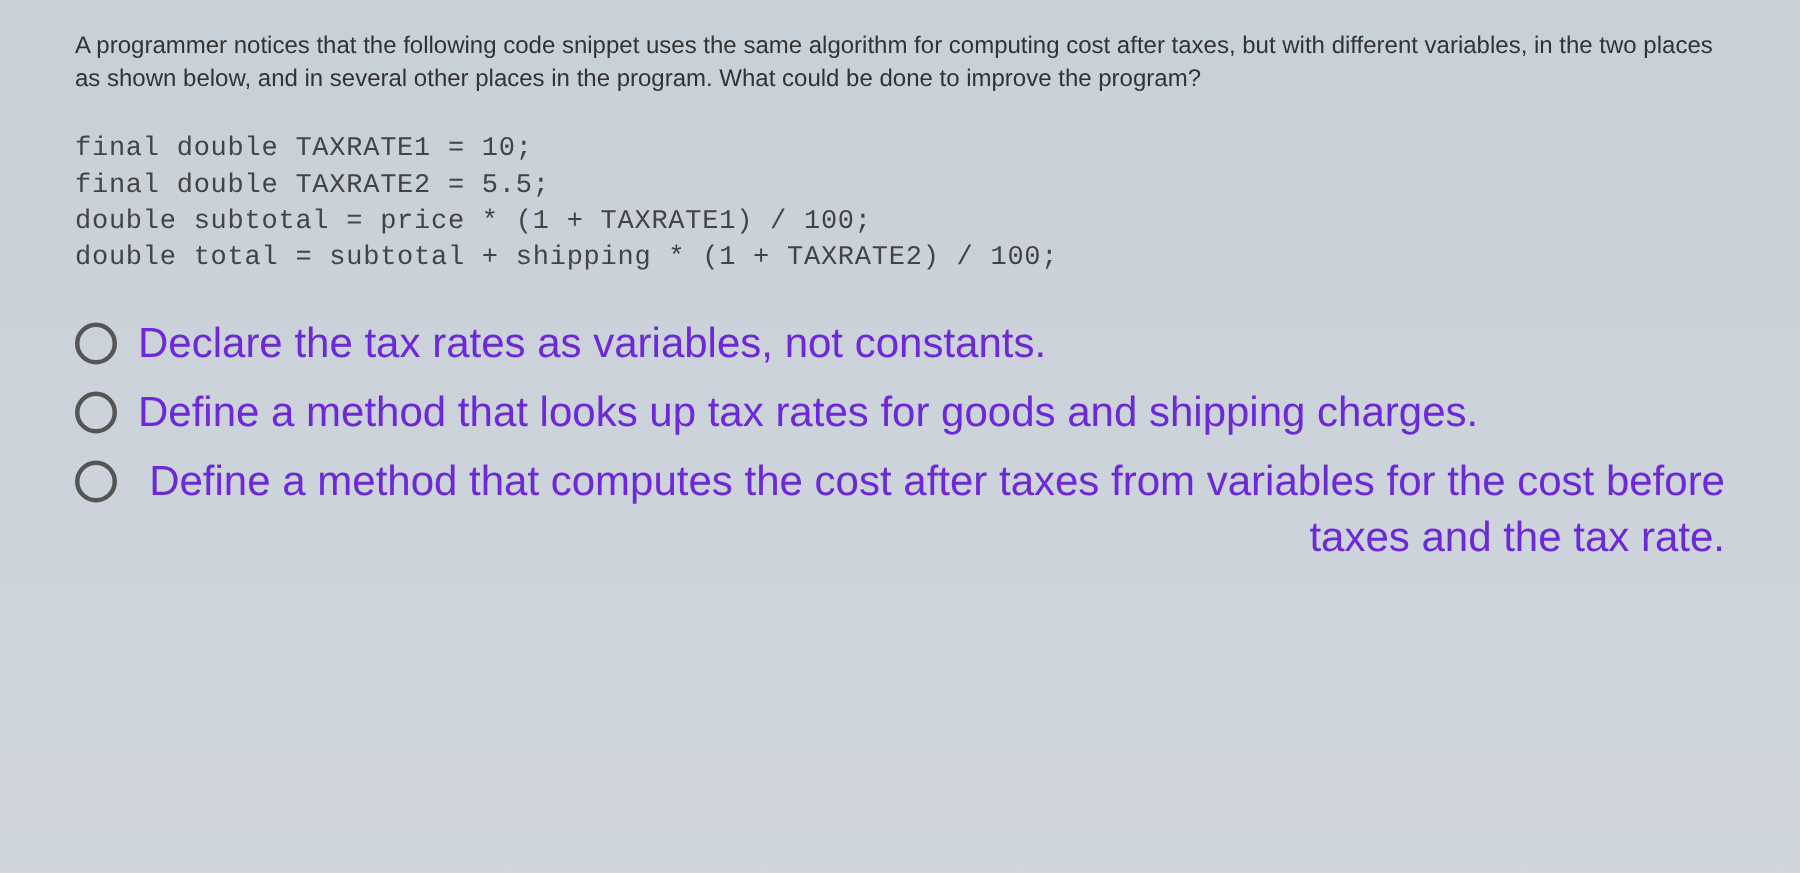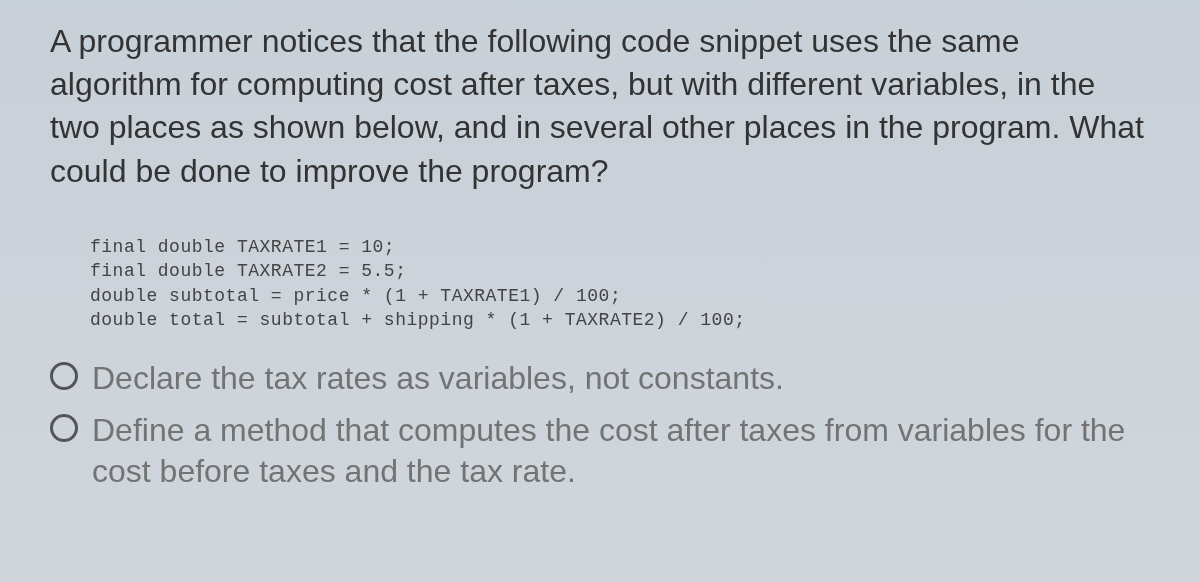--- a/index.html
+++ b/index.html
@@ -10,36 +10,34 @@
     body {
       width: 1200px;
       height: 582px;
       background: linear-gradient(to bottom, #c8d0d8, #d0d6dc);
       font-family: Verdana, Geneva, sans-serif;
       color: #2a2a2a;
       padding: 20px 50px;
       overflow: hidden;
     }
     .question-text {
-      font-size: 32px;
+      font-size: 16px;
       line-height: 1.35;
       font-style: normal;
       color: #333;
-      margin-bottom: 18px;
       font-weight: 400;
     }
     .code-block {
       font-family: "Courier New", Courier, monospace;
       font-size: 18px;
       line-height: 1.35;
       color: #444;
       margin-bottom: 26px;
       white-space: pre;
       letter-spacing: 0.5px;
-      margin-left: 40px;
     }
     .options {
       display: flex;
       flex-direction: column;
       gap: 10px;
     }
     .option-row {
       display: flex;
       align-items: flex-start;
       gap: 14px;
@@ -48,23 +46,24 @@
       width: 28px;
       height: 28px;
       min-width: 28px;
       border: 3px solid #555;
       border-radius: 50%;
       background: transparent;
       margin-top: 4px;
       cursor: pointer;
     }
     .option-label {
-      font-size: 32px;
+      font-size: 28px;
       line-height: 1.3;
-      color: #737373;
+      color: #6d28d9;
+      text-align: right;
     }
   </style>
 </head>
 <body>
 
 <div class="question-text">A programmer notices that the following code snippet uses the same algorithm for computing cost after taxes, but with different variables, in the two places as shown below, and in several other places in the program. What could be done to improve the program?</div>
 
 <div class="code-block">
 <span>final double TAXRATE1 = 10;</span>
 <span>final double TAXRATE2 = 5.5;</span>
@@ -72,15 +71,19 @@
 <span>double total = subtotal + shipping * (1 + TAXRATE2) / 100;</span>
 </div>
 
 <div class="options">
   <div class="option-row">
     <div class="radio"></div>
     <div class="option-label">Declare the tax rates as variables, not constants.</div>
   </div>
   <div class="option-row">
     <div class="radio"></div>
+    <div class="option-label">Define a method that looks up tax rates for goods and shipping charges.</div>
+  </div>
+  <div class="option-row">
+    <div class="radio"></div>
     <div class="option-label">Define a method that computes the cost after taxes from variables for the cost before taxes and the tax rate.</div>
   </div>
 </div>
 
 </body></html>

